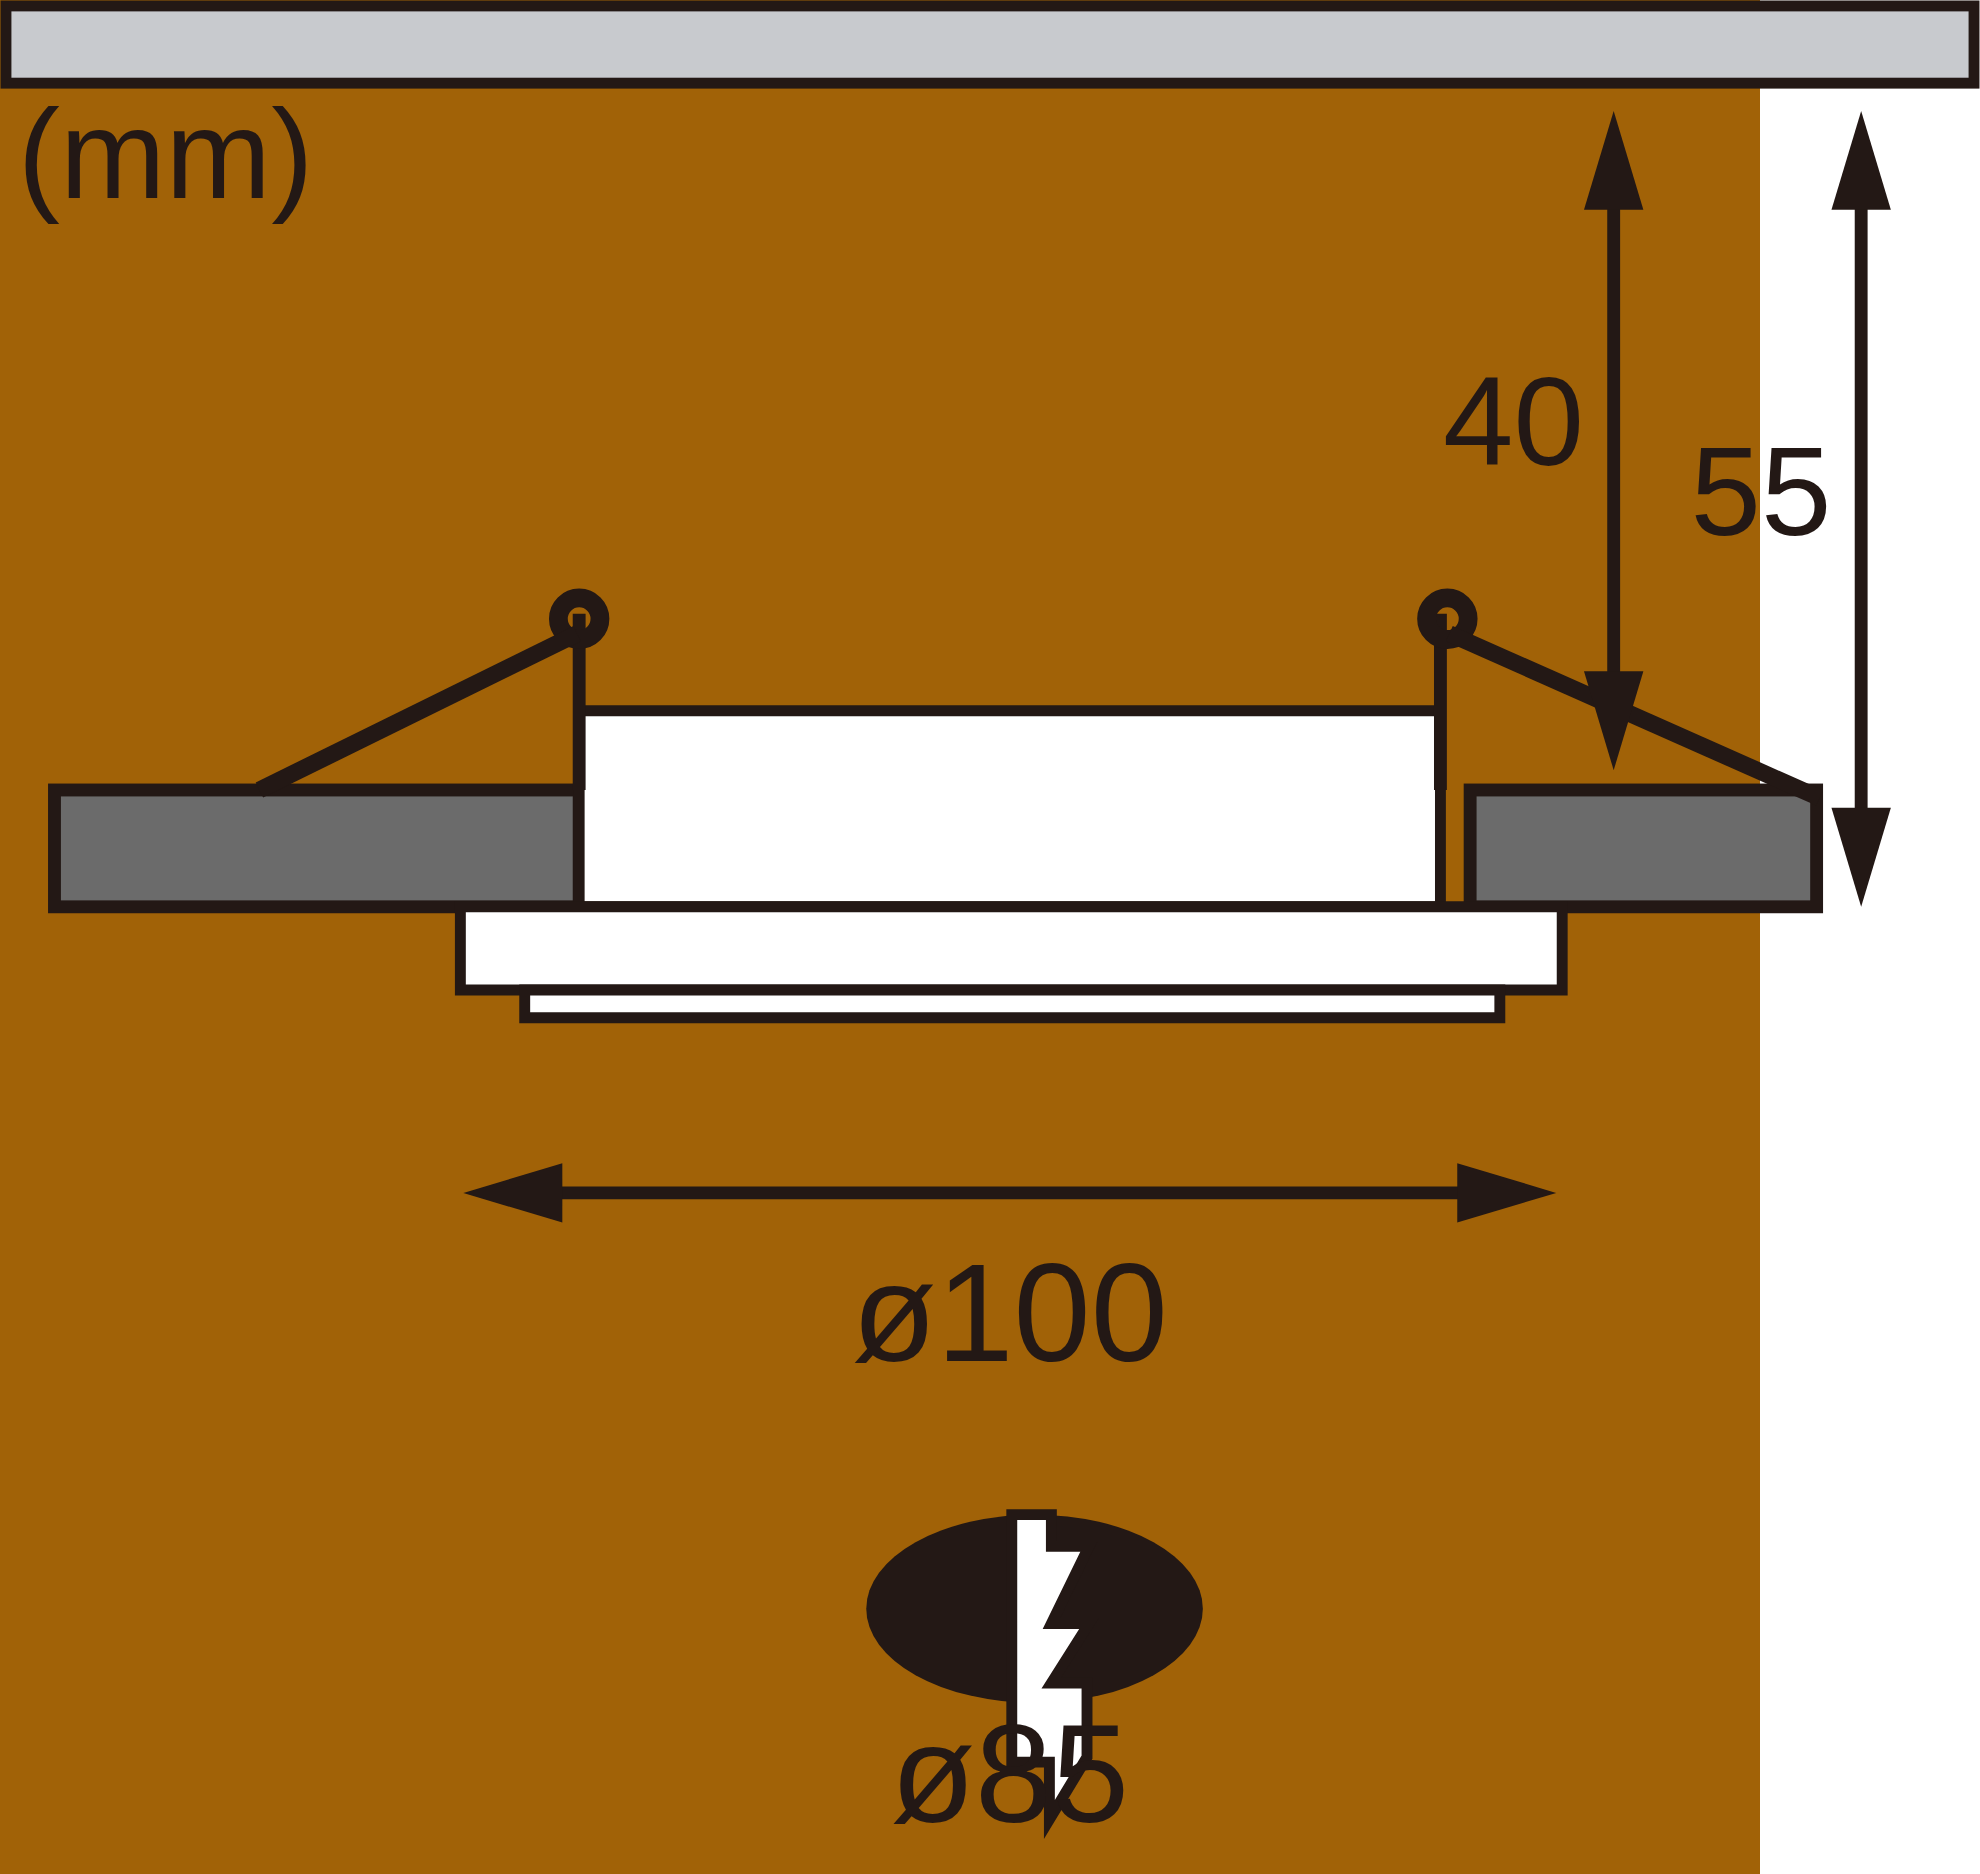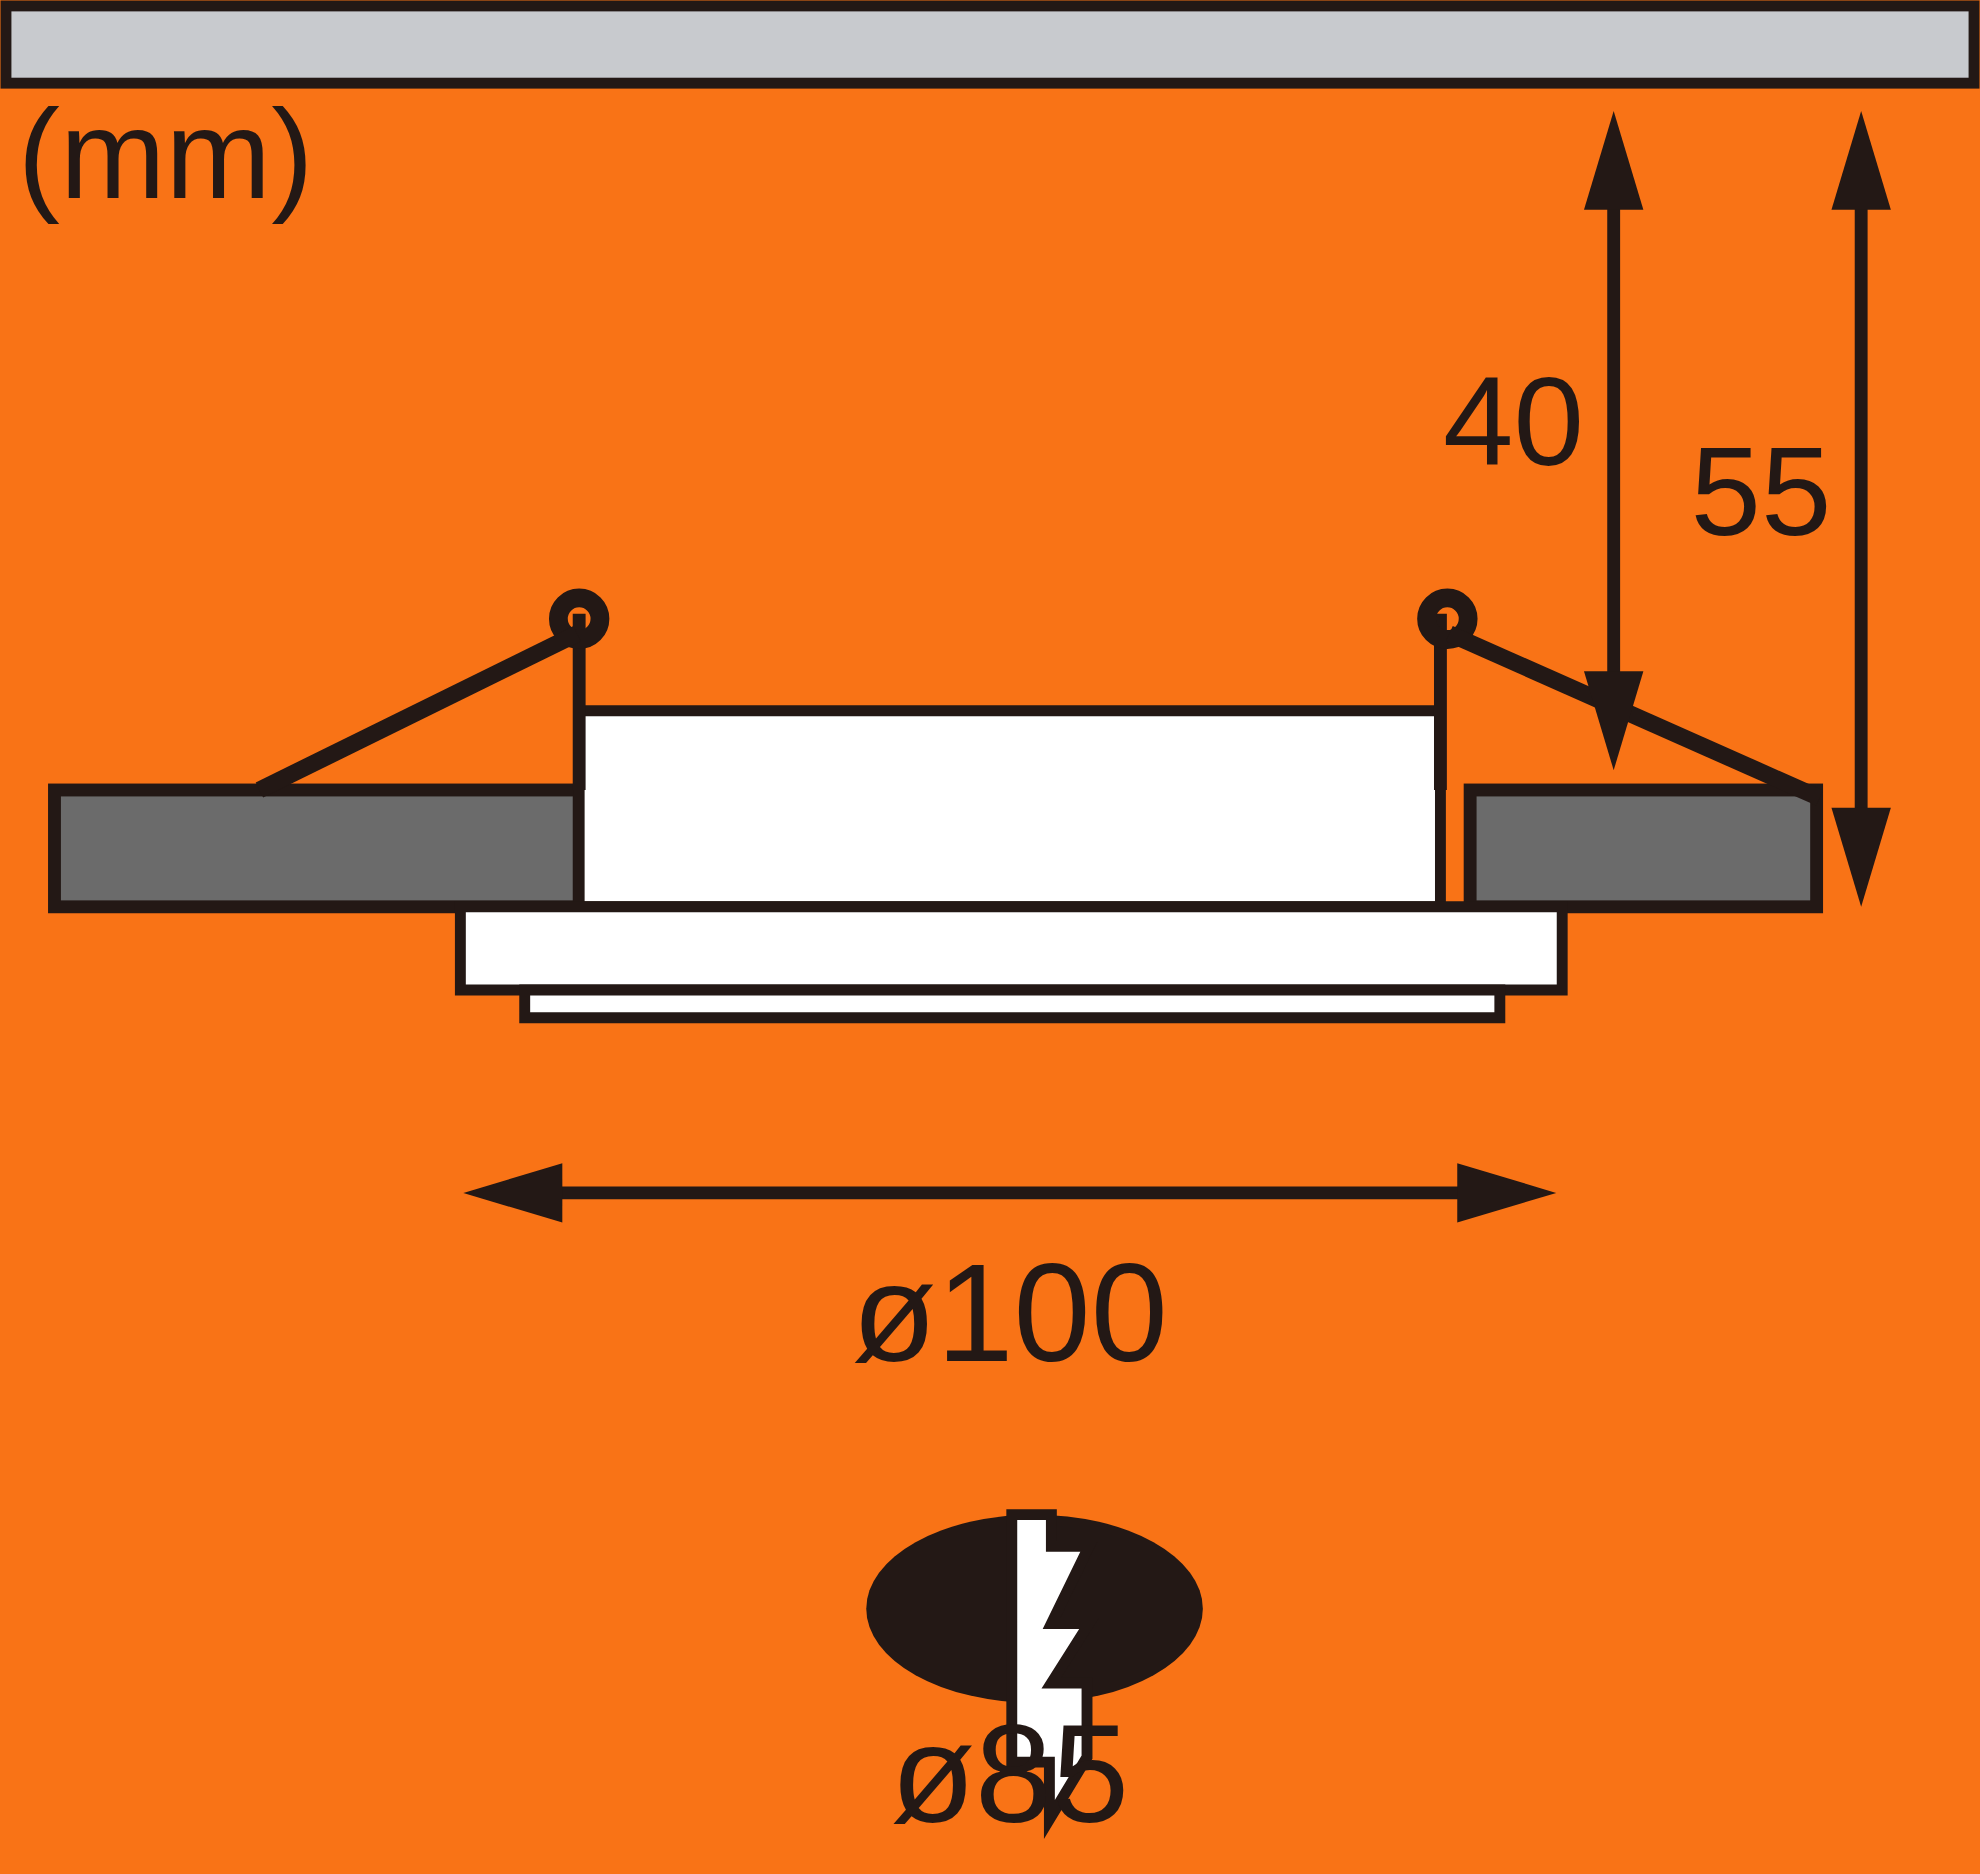--- a/index.html
+++ b/index.html
@@ -8,23 +8,23 @@
     background: #ffffff;
   }
   body {
     width: 1980px;
     height: 1874px;
     font-family: "Liberation Sans", sans-serif;
     overflow: hidden;
   }
   #drawing-root {
     position: relative;
-    width: 1980px;
+    width: 1760px;
     height: 1874px;
-    background: #f97316;
+    background: #a16207;
   }
   svg#tech-drawing {
     display: block;
     width: 1980px;
     height: 1874px;
   }
   .dim-text {
     font-family: "Liberation Sans", sans-serif;
     font-weight: 400;
     fill: #231815;

